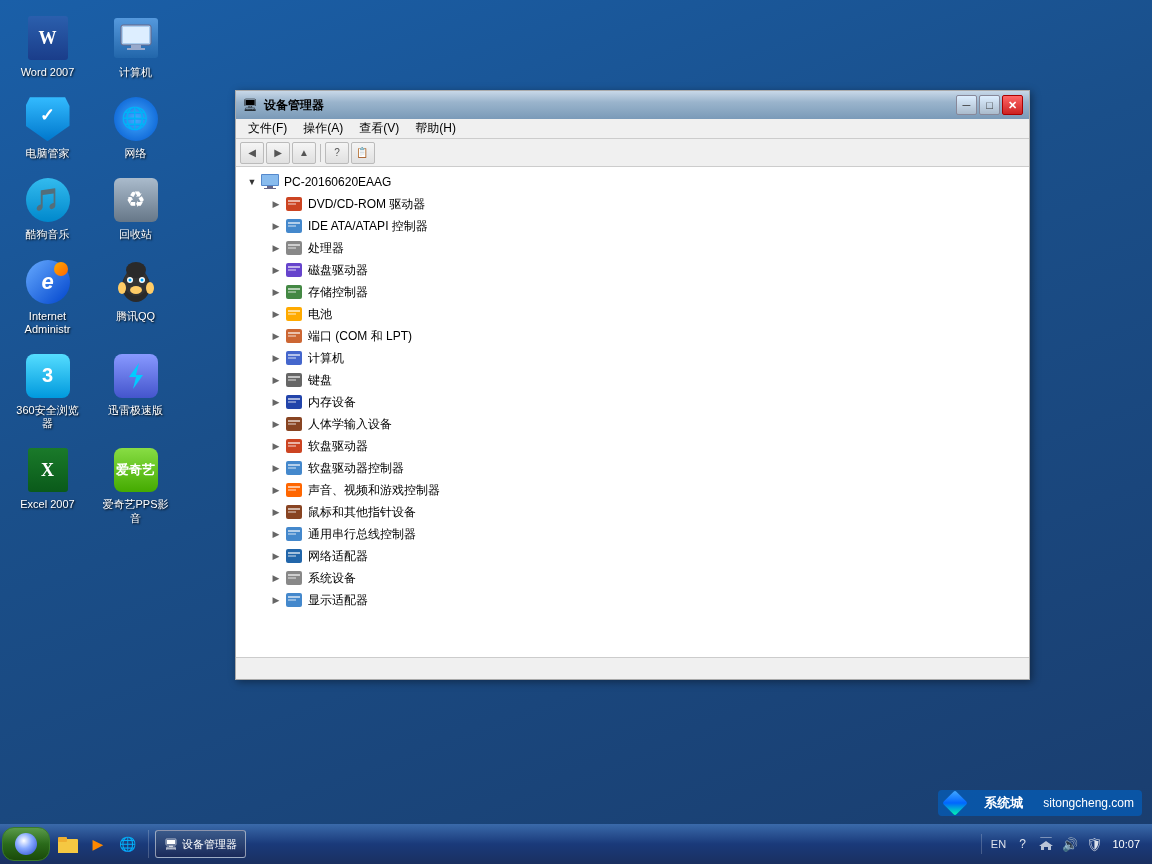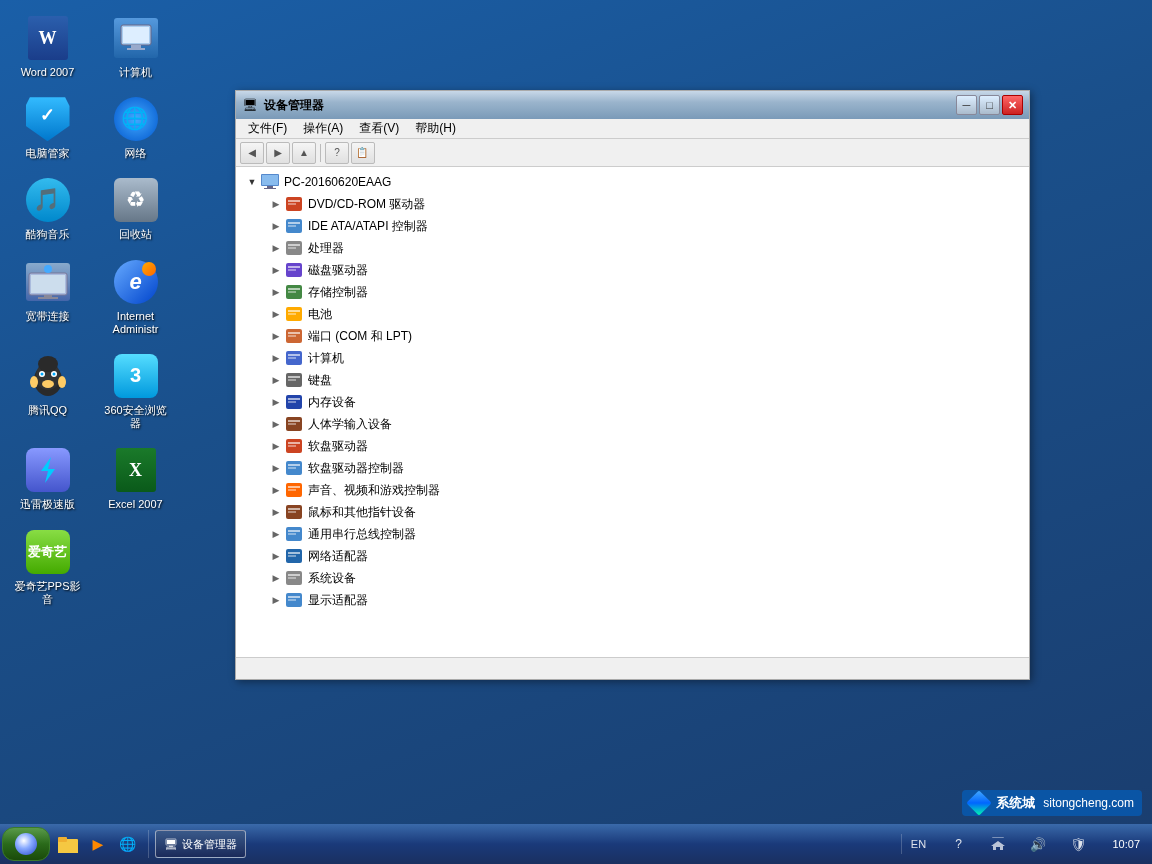--- a/index.html
+++ b/index.html
@@ -430,21 +430,21 @@
       overflow: hidden;
     }
     .task-btn.active {
       background: linear-gradient(180deg, #3a5a8a 0%, #1a2a5a 100%);
       border: 1px solid rgba(255,255,255,0.5);
     }
 
     .taskbar-systray {
       display: flex;
       align-items: center;
-      gap: 20px;
+      gap: 4px;
       padding: 0 6px;
       border-left: 1px solid rgba(255,255,255,0.2);
     }
     .systray-icon {
       width: 20px;
       height: 20px;
       display: flex;
       align-items: center;
       justify-content: center;
       font-size: 13px;
@@ -464,21 +464,21 @@
       position: absolute;
       bottom: 48px;
       right: 10px;
       background: rgba(0,100,200,0.6);
       border-radius: 4px;
       padding: 4px 8px;
       color: white;
       font-size: 11px;
       display: flex;
       align-items: center;
-      gap: 8px;
+      gap: 20px;
     }
     .watermark-diamond {
       width: 18px;
       height: 18px;
       background: linear-gradient(135deg, #44aaff 0%, #0066ff 50%, #00ffaa 100%);
       transform: rotate(45deg);
       border-radius: 2px;
     }
   </style>
 </head>
@@ -528,34 +528,20 @@
         <div class="icon-music">🎵</div>
       </div>
       <span class="icon-label">酷狗音乐</span>
     </div>
 
     <div class="desktop-icon">
       <div class="icon-img">
         <div class="icon-recycle">♻</div>
       </div>
       <span class="icon-label">回收站</span>
-    </div>
-    <div class="desktop-icon">
-      <div class="icon-img">
-        <div class="icon-broadband">
-          <svg width="40" height="34" viewBox="0 0 40 34">
-            <rect x="1" y="8" width="38" height="22" rx="2" fill="#aabbdd" stroke="#779"></rect>
-            <rect x="3" y="10" width="34" height="18" fill="#ccdded"></rect>
-            <rect x="16" y="30" width="8" height="3" fill="#889"></rect>
-            <rect x="10" y="32" width="20" height="2" fill="#889"></rect>
-            <circle cx="20" cy="4" r="4" fill="#44aaff"></circle>
-          </svg>
-        </div>
-      </div>
-      <span class="icon-label">宽带连接</span>
     </div>
 
     <div class="desktop-icon">
       <div class="icon-img">
         <div class="icon-ie" style="background:linear-gradient(135deg,#66aaff,#0044cc);border-radius:50%;width:44px;height:44px;display:flex;align-items:center;justify-content:center;position:relative;">
           <span style="color:white;font-size:22px;font-weight:bold;font-style:italic;">e</span>
           <div style="position:absolute;top:2px;right:2px;width:14px;height:14px;background:linear-gradient(135deg,#ffaa00,#ff6600);border-radius:50%;"></div>
         </div>
       </div>
       <span class="icon-label">Internet Administr</span>

